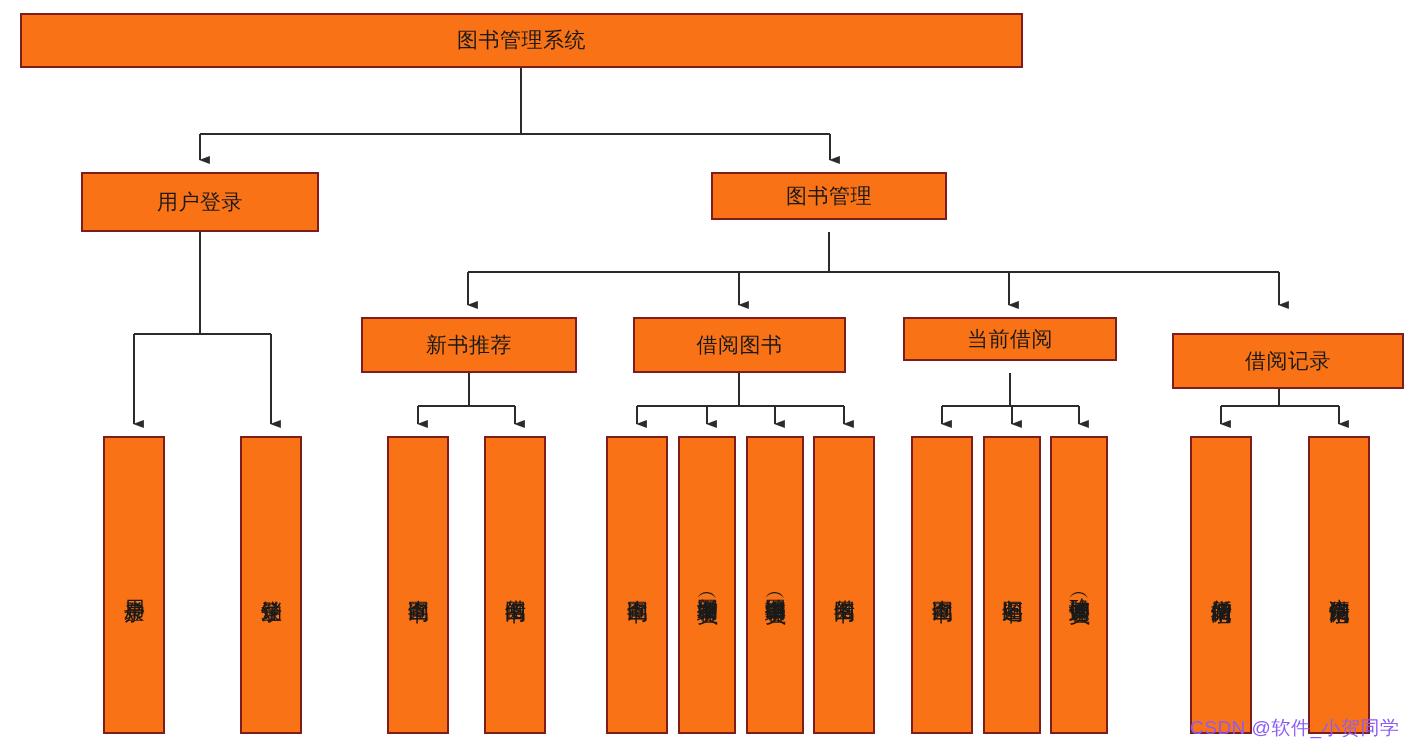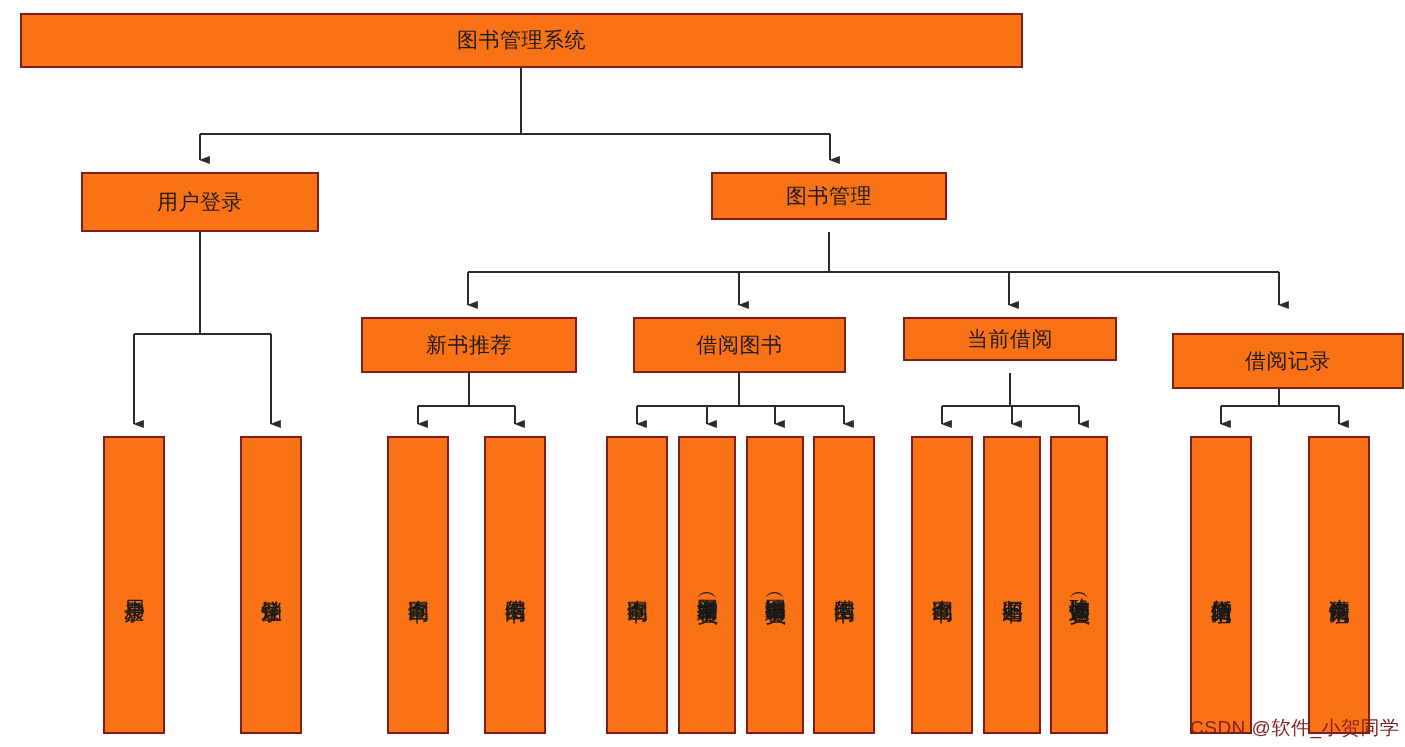--- a/index.html
+++ b/index.html
@@ -52,21 +52,21 @@
     justify-content: center;
   }
   .node.vert .vtext {
     writing-mode: vertical-rl;
     text-orientation: upright;
     display: block;
   }
   .watermark {
     position: absolute;
     font-size: 19px;
-    color: #7f1d1d;
+    color: #8b5cf6;
     white-space: nowrap;
     letter-spacing: 0.5px;
   }
 </style>
 </head>
 <body>
 
 <div id="canvas">
 
   <svg id="edges" viewBox="0 0 1405 747" width="1405" height="747" xmlns="http://www.w3.org/2000/svg">

